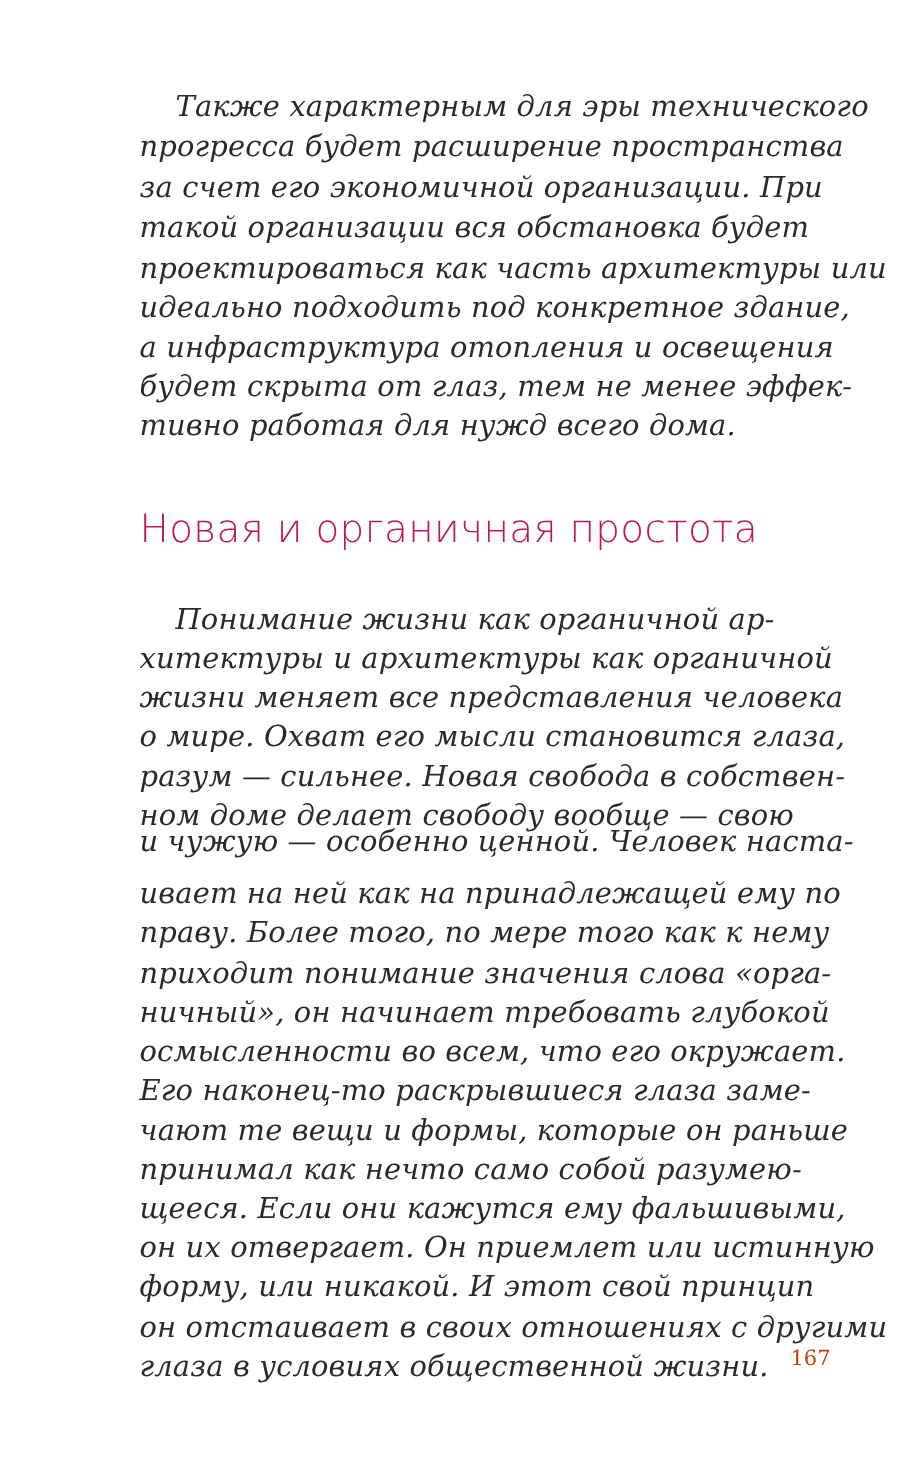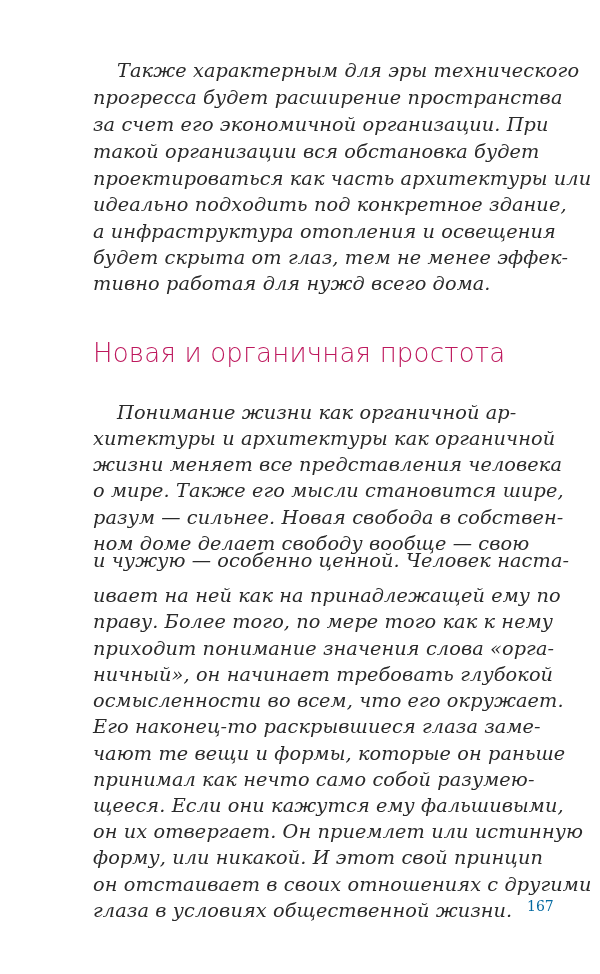--- a/index.html
+++ b/index.html
@@ -14,21 +14,21 @@
   }
   .indent { left:117px; }
   .heading {
     position:absolute; left:93px; top:336px; white-space:nowrap;
     font-family: "DejaVu Sans", "Liberation Sans", sans-serif;
     font-weight:300; font-size:26px; line-height:34px; color:#be185d;
     letter-spacing:0.2px;
   }
   .pagenum {
     position:absolute; left:527px; top:884px;
-    font-size:14px; line-height:20px; color:#0369a1;
+    font-size:14px; line-height:20px; color:#c2410c;
   }
 </style>
 </head>
 <body>
 
 <div>
   <div>
     <div class="line indent" style="top:58px">Также характерным для эры технического</div>
     <div class="line" style="top:85px">прогресса будет расширение пространства</div>
     <div class="line" style="top:112px">за счет его экономичной организации. При</div>
@@ -39,21 +39,21 @@
     <div class="line" style="top:245px">будет скрыта от глаз, тем не менее эффек-</div>
     <div class="line" style="top:271px">тивно работая для нужд всего дома.</div>
   </div>
 
   <div class="heading">Новая и органичная простота</div>
 
   <div>
     <div class="line indent" style="top:400px">Понимание жизни как органичной ар-</div>
     <div class="line" style="top:426px">хитектуры и архитектуры как органичной</div>
     <div class="line" style="top:452px">жизни меняет все представления человека</div>
-    <div class="line" style="top:478px">о мире. Также его мысли становится шире,</div>
+    <div class="line" style="top:478px">о мире. Охват его мысли становится глаза,</div>
     <div class="line" style="top:505px">разум — сильнее. Новая свобода в собствен-</div>
     <div class="line" style="top:531px">ном доме делает свободу вообще — свою</div>
     <div class="line" style="top:548px">и чужую — особенно ценной. Человек наста-</div>
     <div class="line" style="top:583px">ивает на ней как на принадлежащей ему по</div>
     <div class="line" style="top:609px">праву. Более того, по мере того как к нему</div>
     <div class="line" style="top:636px">приходит понимание значения слова «орга-</div>
     <div class="line" style="top:662px">ничный», он начинает требовать глубокой</div>
     <div class="line" style="top:688px">осмысленности во всем, что его окружает.</div>
     <div class="line" style="top:714px">Его наконец-то раскрывшиеся глаза заме-</div>
     <div class="line" style="top:741px">чают те вещи и формы, которые он раньше</div>

